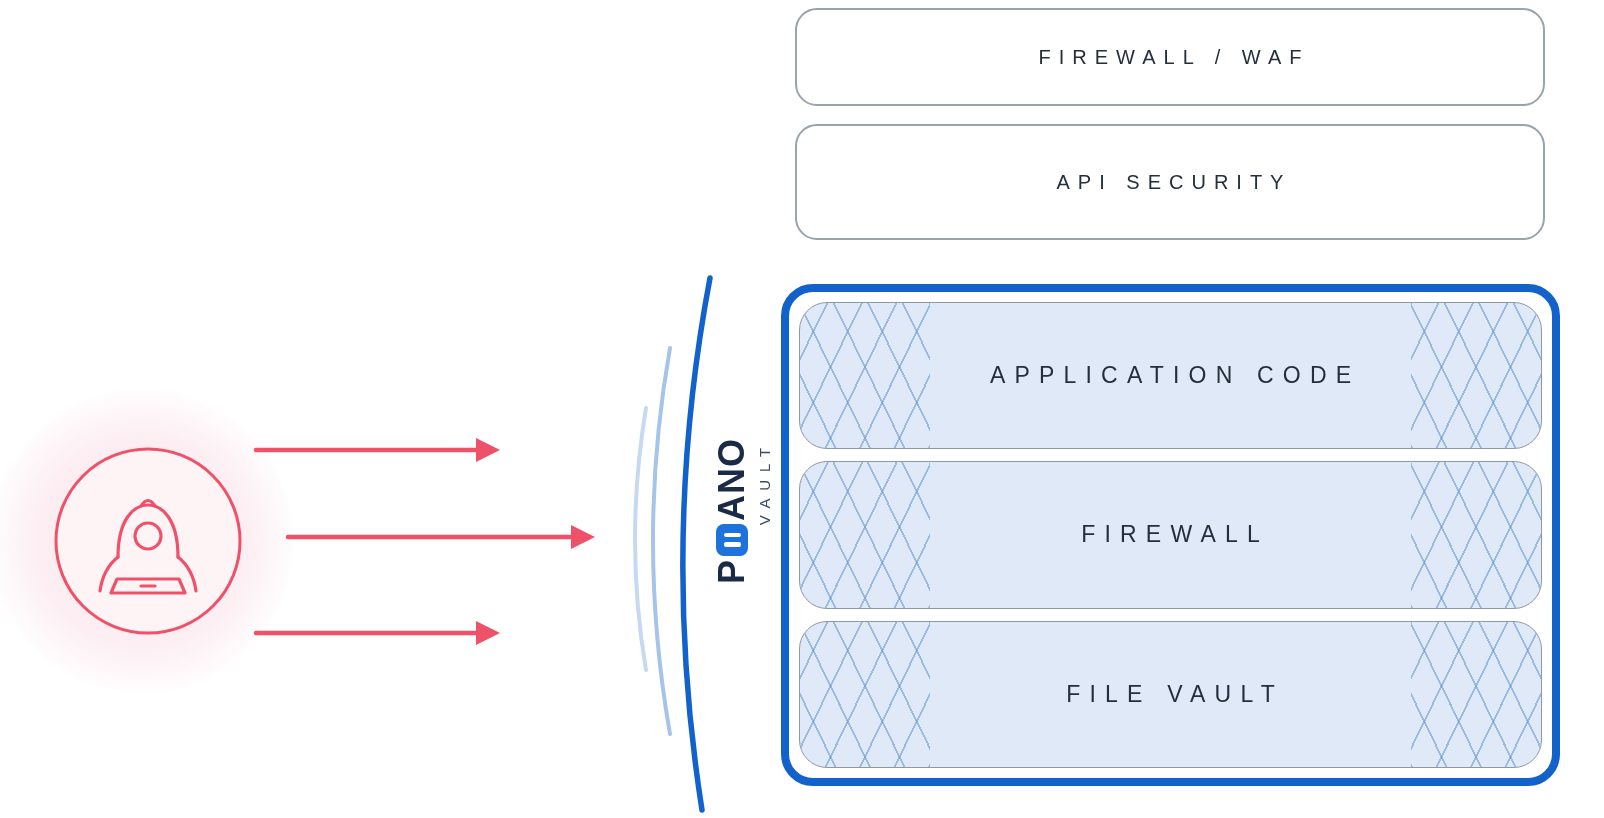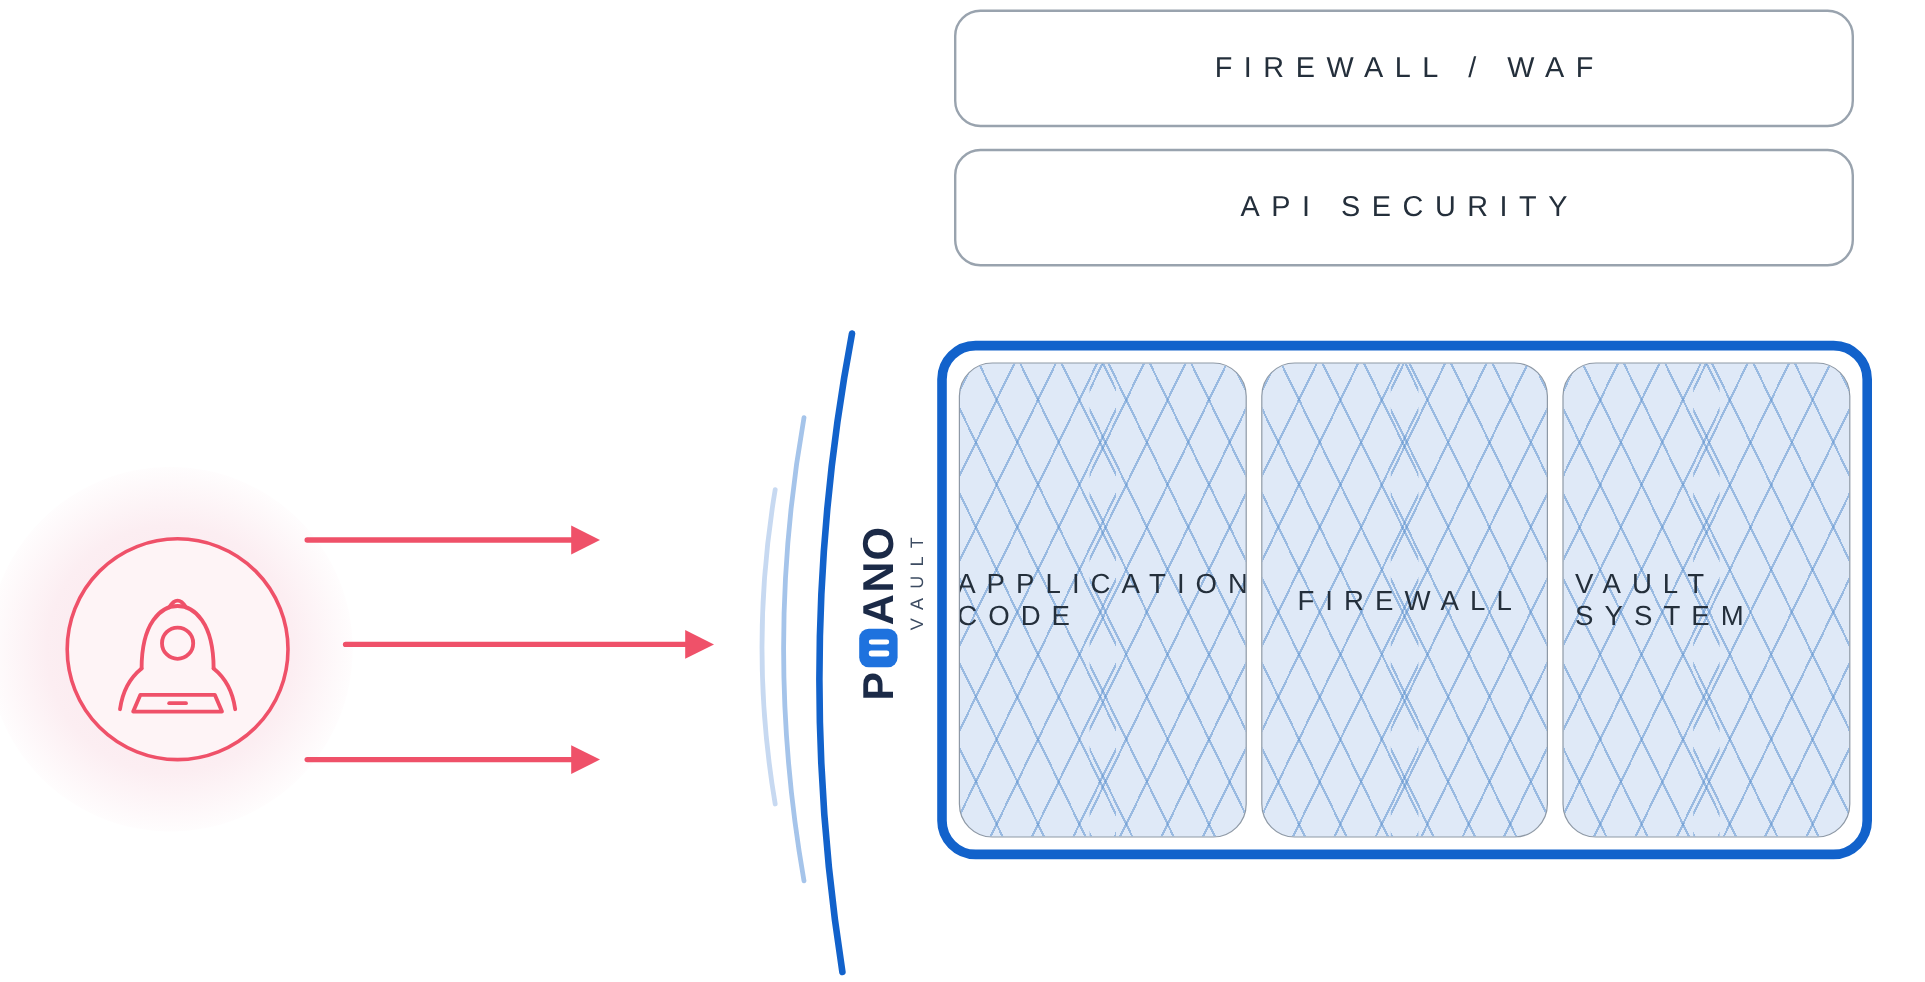--- a/index.html
+++ b/index.html
@@ -19,28 +19,28 @@
   
   .glow{position:absolute;left:-10px;top:389px;width:304px;height:304px;border-radius:50%;
     background:radial-gradient(circle at 50% 50%, #FAE4EA 0%, #FCEEF2 48%, rgba(252,238,242,0) 74%);}
 
   
   .overlay{position:absolute;left:0;top:0;width:1604px;height:818px;}
 
   
   .pbox{position:absolute;left:795px;width:750px;border:2px solid var(--border-gray,#99A3AE);
     border-radius:22px;background:#fff;display:flex;align-items:center;justify-content:center;}
-  .pbox span{font-size:24px;letter-spacing:0.4em;padding-left:0.4em;color:var(--text-dark,#242F3B);}
+  .pbox span{font-size:20px;letter-spacing:0.4em;padding-left:0.4em;color:var(--text-dark,#242F3B);}
   .pbox.firewall{top:8px;height:98px;}
-  .pbox.api{top:124px;height:98px;}
+  .pbox.api{top:124px;height:116px;}
 
   
-  .vault{position:absolute;left:781px;top:284px;width:779px;height:432px;
+  .vault{position:absolute;left:781px;top:284px;width:779px;height:502px;
     border:8px solid var(--accent-blue,#1262CB);border-radius:32px;background:#fff;
-    padding:10px;display:flex;flex-direction:row;gap:12px;}
+    padding:10px;display:flex;flex-direction:column;gap:12px;}
   .layer{position:relative;flex:1;border:1.6px solid #8E99A6;border-radius:28px;
     background:var(--layer-fill,#DFE9F7);overflow:hidden;
     display:flex;align-items:center;justify-content:center;}
   .layer::before,.layer::after{content:"";position:absolute;top:0;bottom:0;width:130px;
     background:
       repeating-linear-gradient(64deg,  rgba(95,147,207,.55) 0 1.8px, transparent 1.8px 31px),
       repeating-linear-gradient(-64deg, rgba(95,147,207,.55) 0 1.8px, transparent 1.8px 31px);}
   .layer::before{left:0;}
   .layer::after{right:0;}
   .layer-label{position:relative;z-index:2;font-size:23px;letter-spacing:0.4em;
@@ -102,21 +102,21 @@
   </div>
 
   <div class="vault">
     <div class="layer">
       <span class="layer-label">APPLICATION CODE</span>
     </div>
     <div class="layer">
       <span class="layer-label">FIREWALL</span>
     </div>
     <div class="layer">
-      <span class="layer-label">VAULT SYSTEM</span>
+      <span class="layer-label">FILE VAULT</span>
     </div>
   </div>
 
   <div class="logo">
     <div class="logo-row">
       <span class="logo-text">P</span>
       <span class="logo-mark">
           <i></i>
           <i></i>
         </span>

